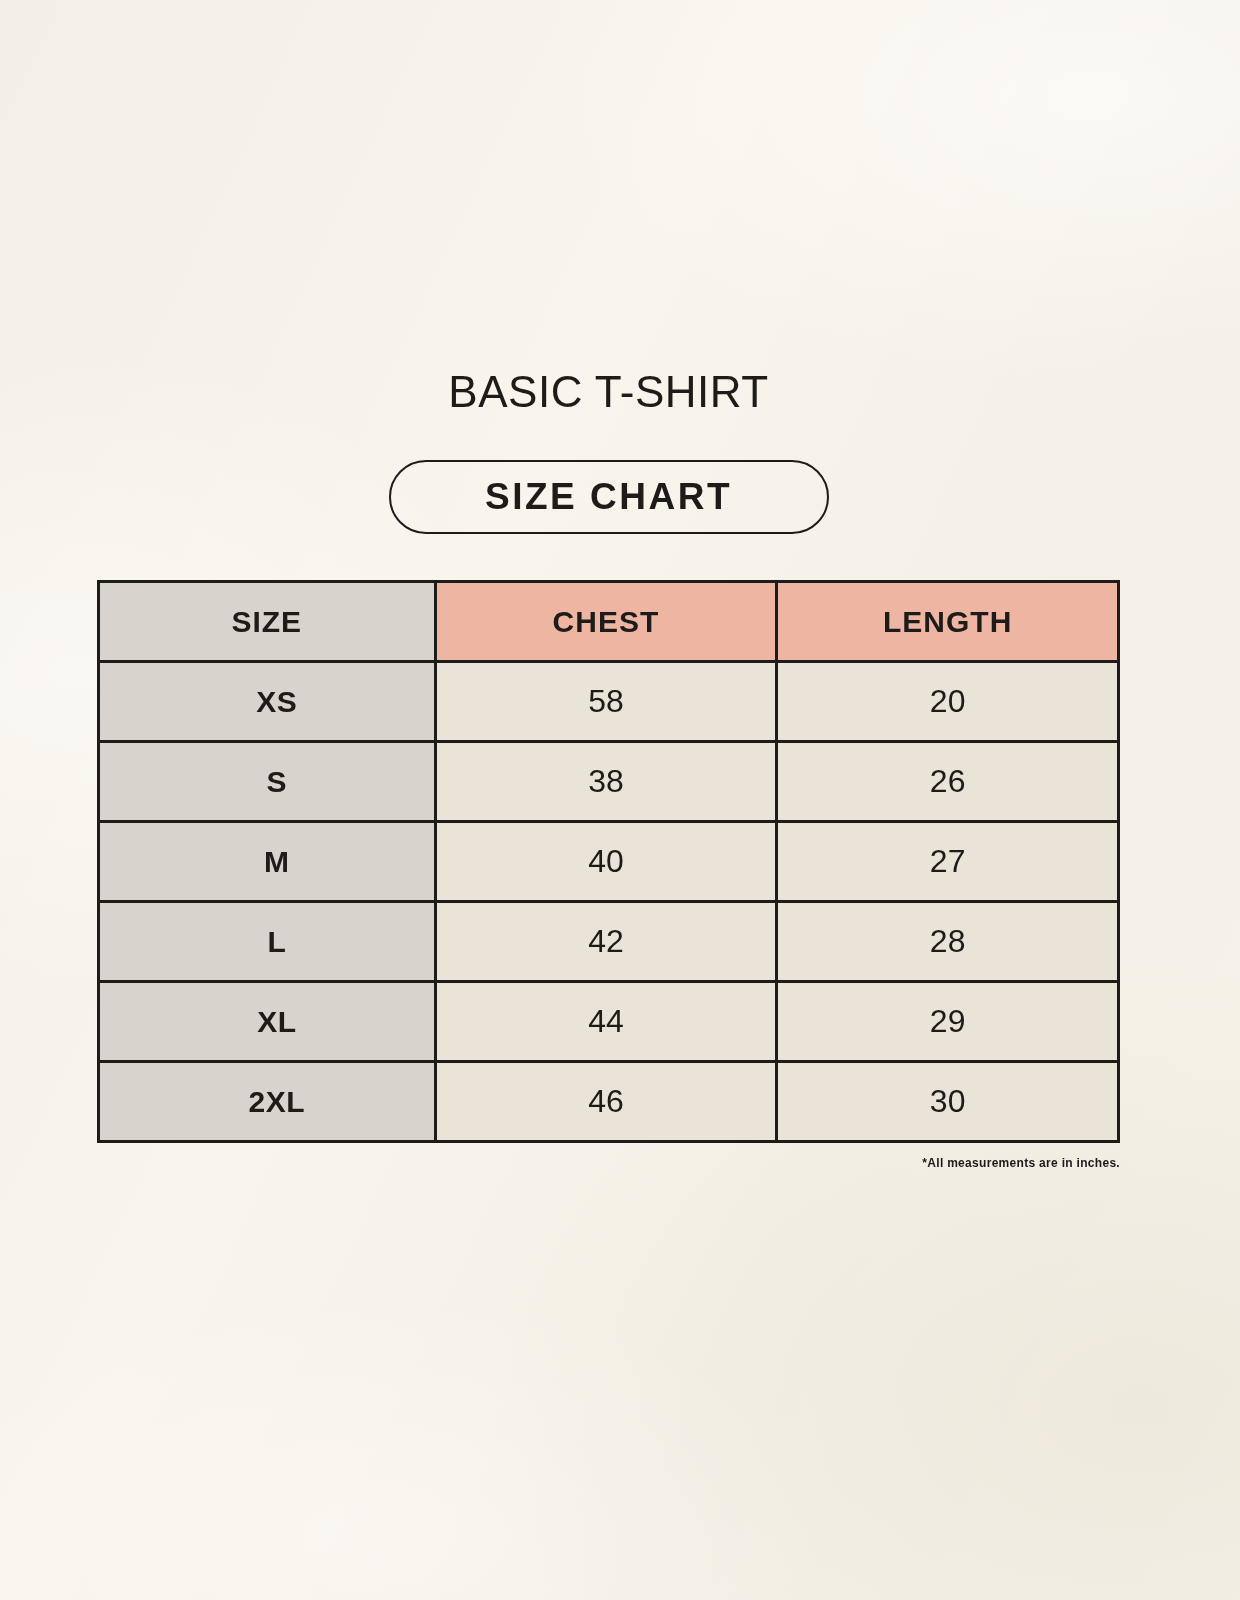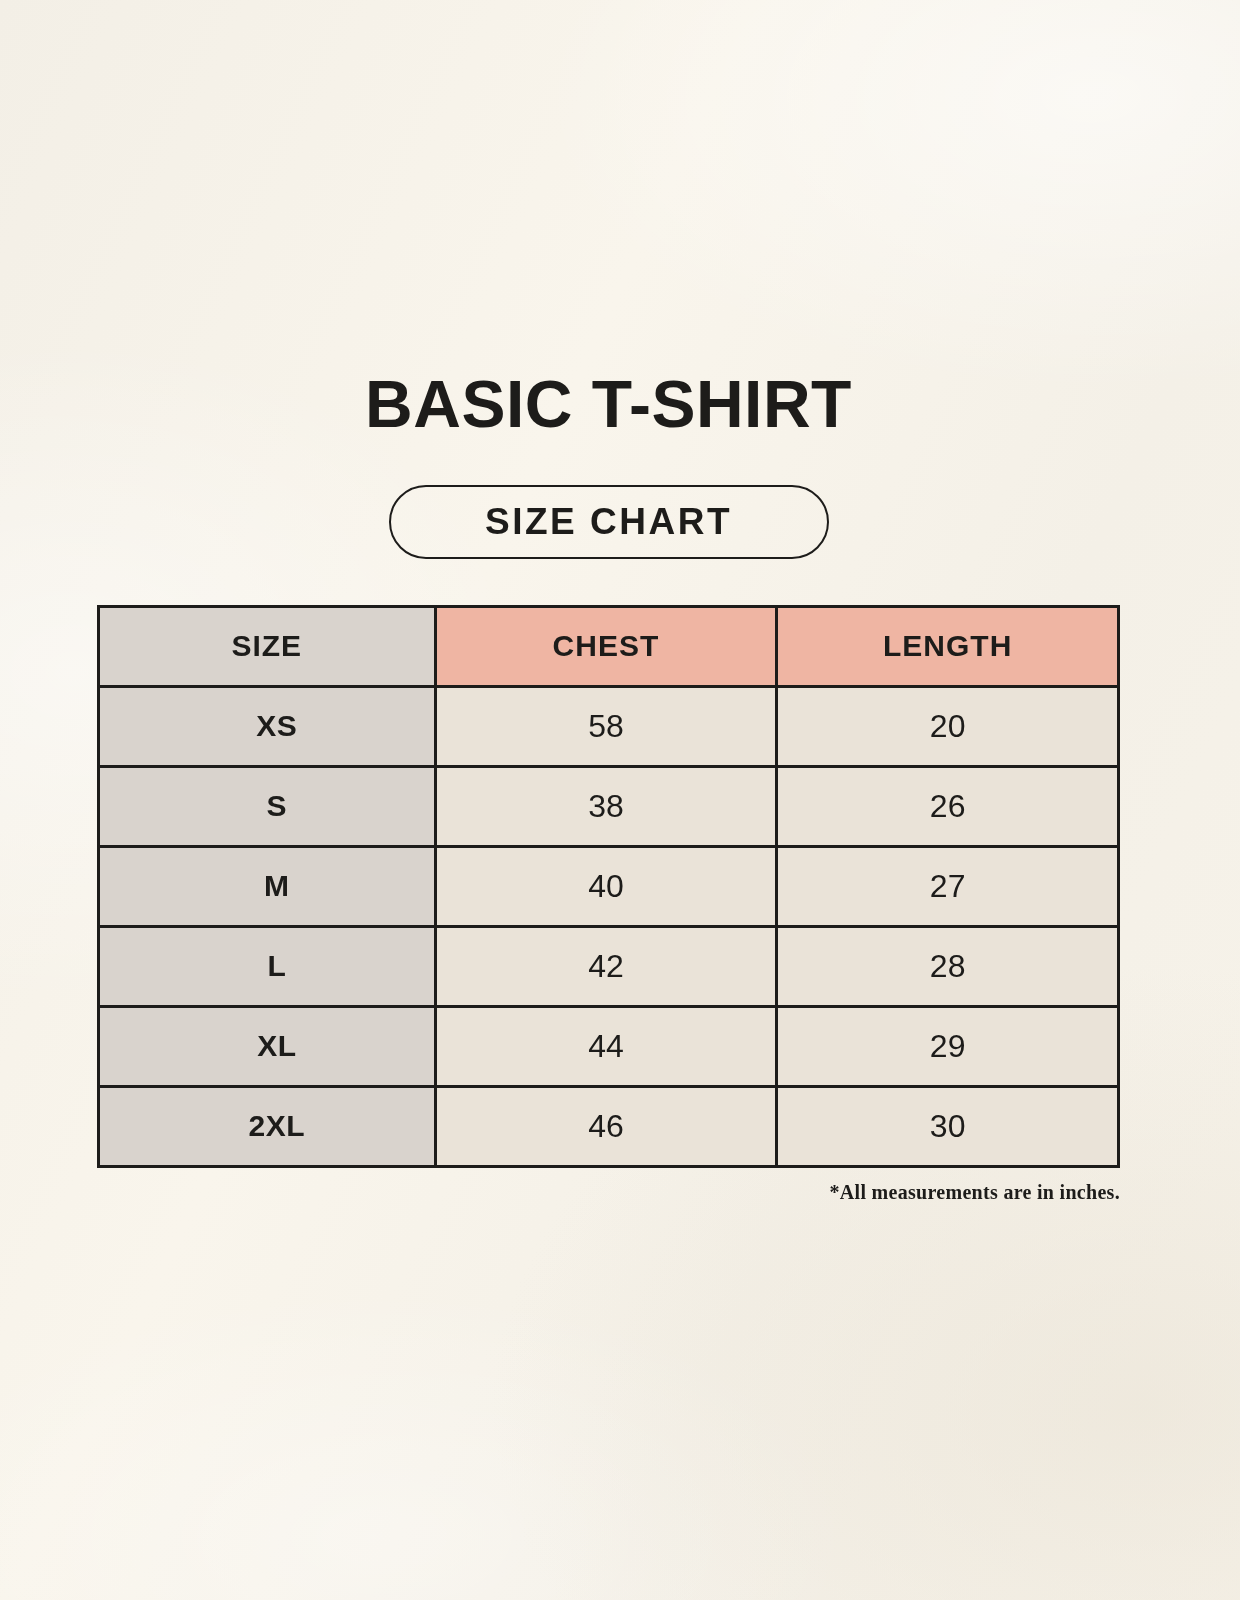--- a/index.html
+++ b/index.html
@@ -26,22 +26,22 @@
       radial-gradient(ellipse 820px 420px at 30% 96%, rgba(255,255,255,0.35), transparent 60%),
       linear-gradient(115deg, #f3efe6 0%, #f9f5ec 38%, #f4f0e7 68%, #f7f3ea 100%);
   }
   .content {
     width: 1023px;
     margin-left: 97px;
   }
   .title {
     padding-top: 368px;
     text-align: center;
-    font-size: 66px;
-    font-weight: bold;
+    font-size: 44px;
+    font-weight: normal;
     letter-spacing: 0.5px;
     line-height: 1.1;
     white-space: nowrap;
   }
   .badge {
     width: 440px;
     height: 74px;
     margin: 44px auto 0;
     border: 2.5px solid var(--border);
     border-radius: 40px;
@@ -82,24 +82,23 @@
     padding-left: 20px;
   }
   .size-chart tbody td {
     background: var(--cream);
     font-size: 32px;
     font-weight: normal;
   }
   .footnote {
     margin-top: 13px;
     text-align: right;
-    font-size: 20px;
+    font-size: 12px;
     font-weight: bold;
     letter-spacing: 0.3px;
-    font-family: Liberation Serif, serif;
   }
 </style>
 </head>
 <body>
 
 <div class="content">
 
   <h1 class="title">BASIC T-SHIRT</h1>
 
   <div class="badge">

